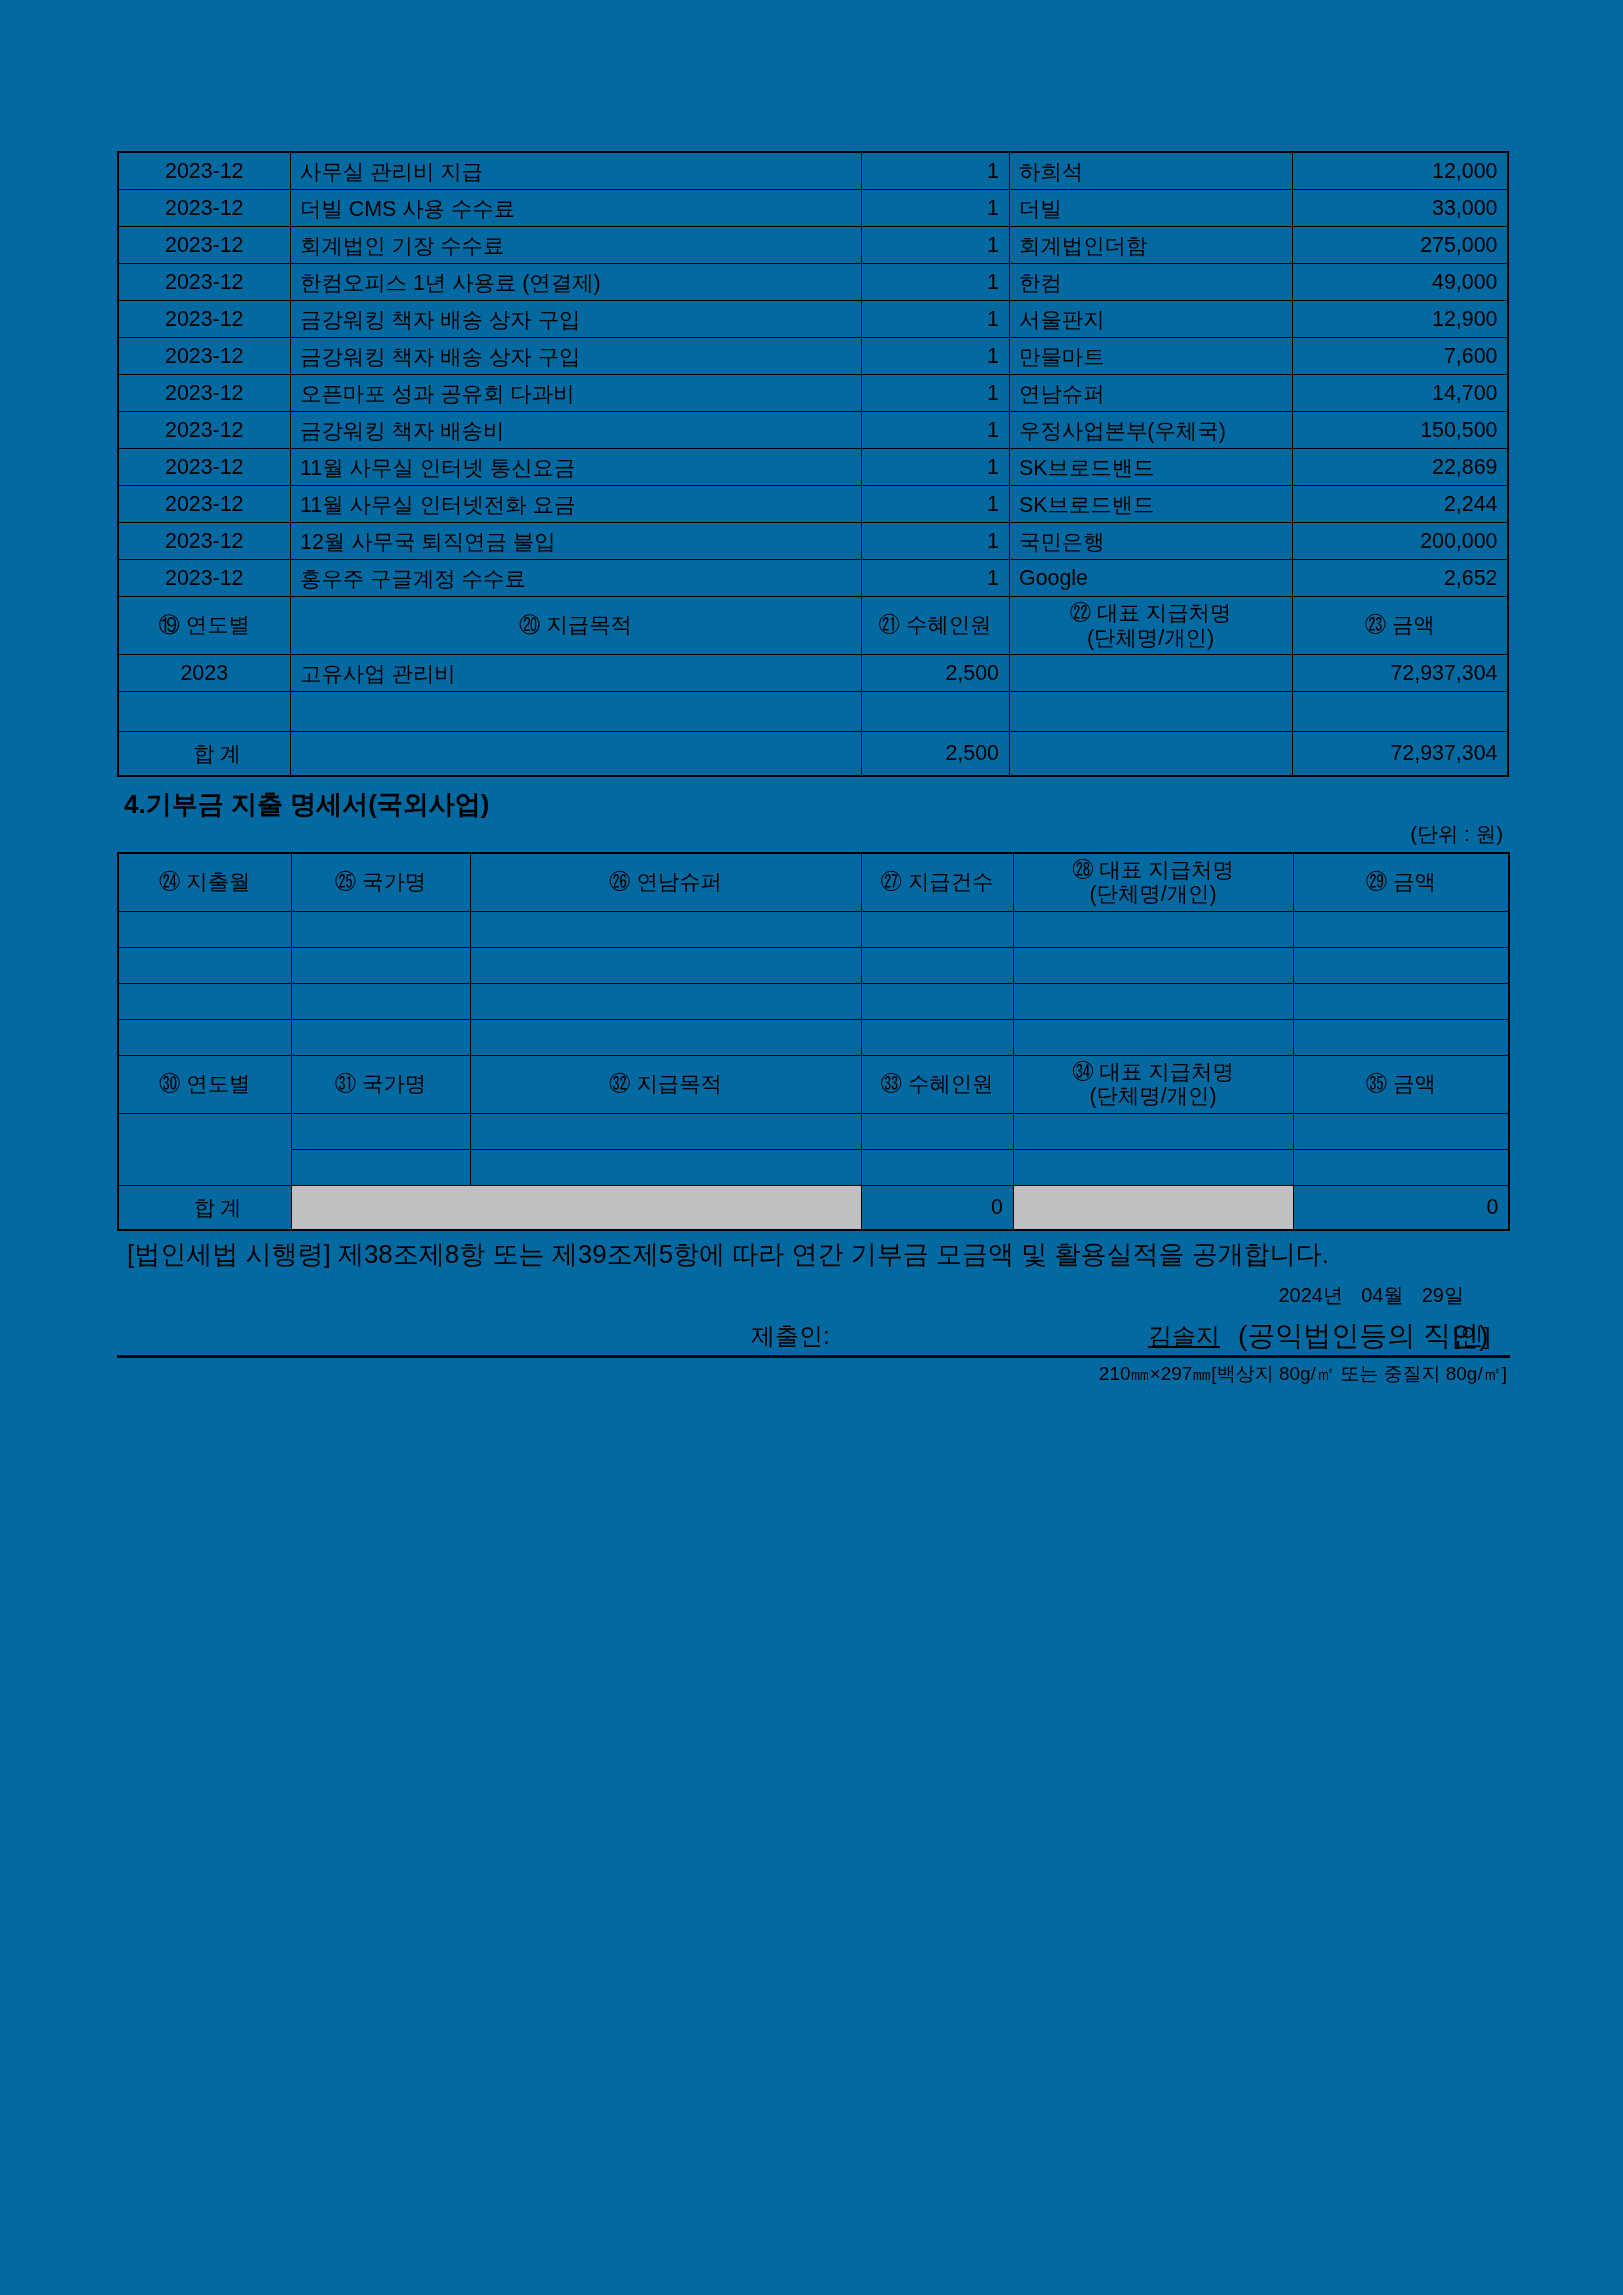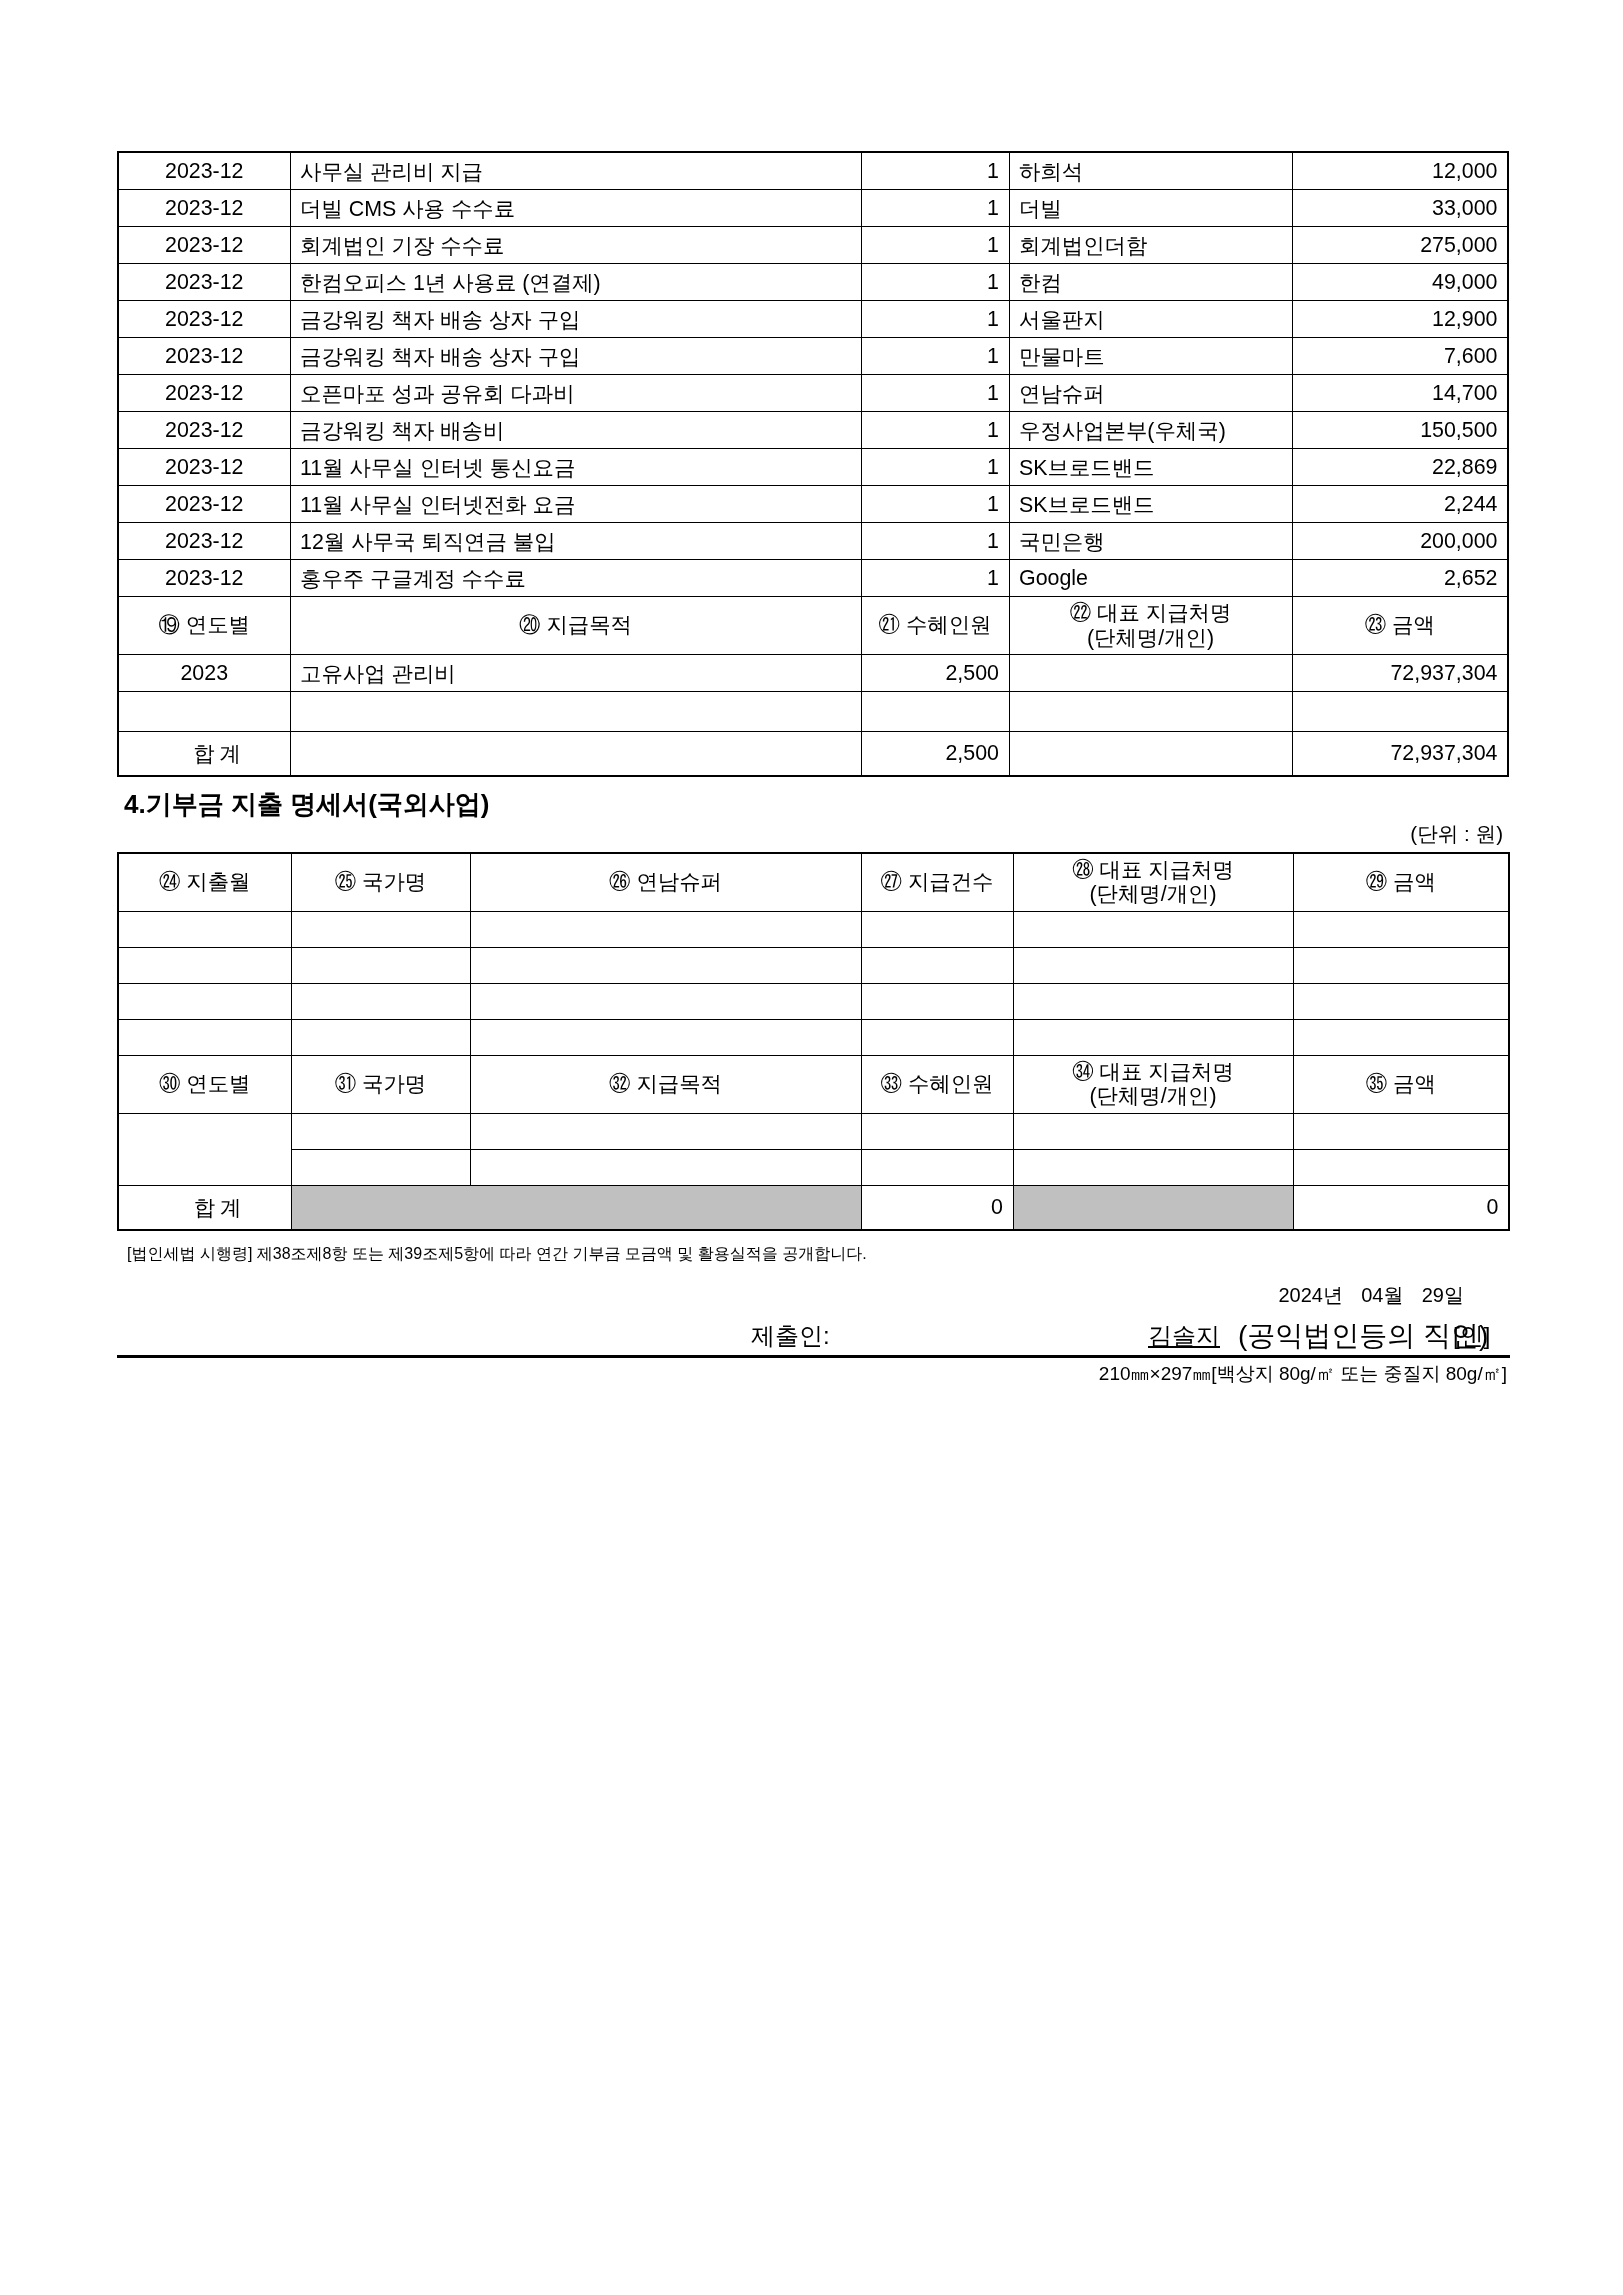--- a/index.html
+++ b/index.html
@@ -1,19 +1,19 @@
 <!DOCTYPE html>
 <html style="font-size:12.7px"><head>
 <meta charset="utf-8">
 <style>
   html,body{margin:0;padding:0;background:#888;}
   .page{
     position:relative;
     width:1623px;height:2295px;
-    background:#ffffff;
+    background:#0369a1;
     font-family:"Liberation Sans","DejaVu Sans",sans-serif;
     color:#000;
     overflow:hidden;
   }
   table.grid{
     border-collapse:collapse;
     table-layout:fixed;
     margin-left:117px;
     width:1390px;
     border:2.4px solid #000;
@@ -40,21 +40,21 @@
   td.gray{background:#c0c0c0;}
   .section-title{
     margin:11px 0 0 124px;
     font-size:26px;font-weight:bold;height:32px;line-height:32px;
   }
   .unit-note{
     margin-top:1.6px;height:24px;line-height:24px;
     text-align:right;padding-right:120px;font-size:20.6px;
   }
   #table4{margin-top:6.3px;}
-  .legal-text{margin:9.5px 0 0 127px;font-size:16px;height:28.5px;line-height:28.5px;}
+  .legal-text{margin:9.5px 0 0 127px;font-size:26px;height:28.5px;line-height:28.5px;}
   .date-line{
     margin-top:12.7px;height:27px;line-height:27px;
     text-align:right;padding-right:159px;font-size:20px;word-spacing:12.7px;
   }
   .submit-line{position:relative;margin-top:11px;height:32px;font-size:24px;}
   .submit-line span{position:absolute;top:0;line-height:32px;}
   .submit-label{left:751px;}
   .submit-name{left:1148px;text-decoration:underline;}
   .seal-note{left:1238px;font-size:28px;}
   .seal-mark{left:1453px;}

